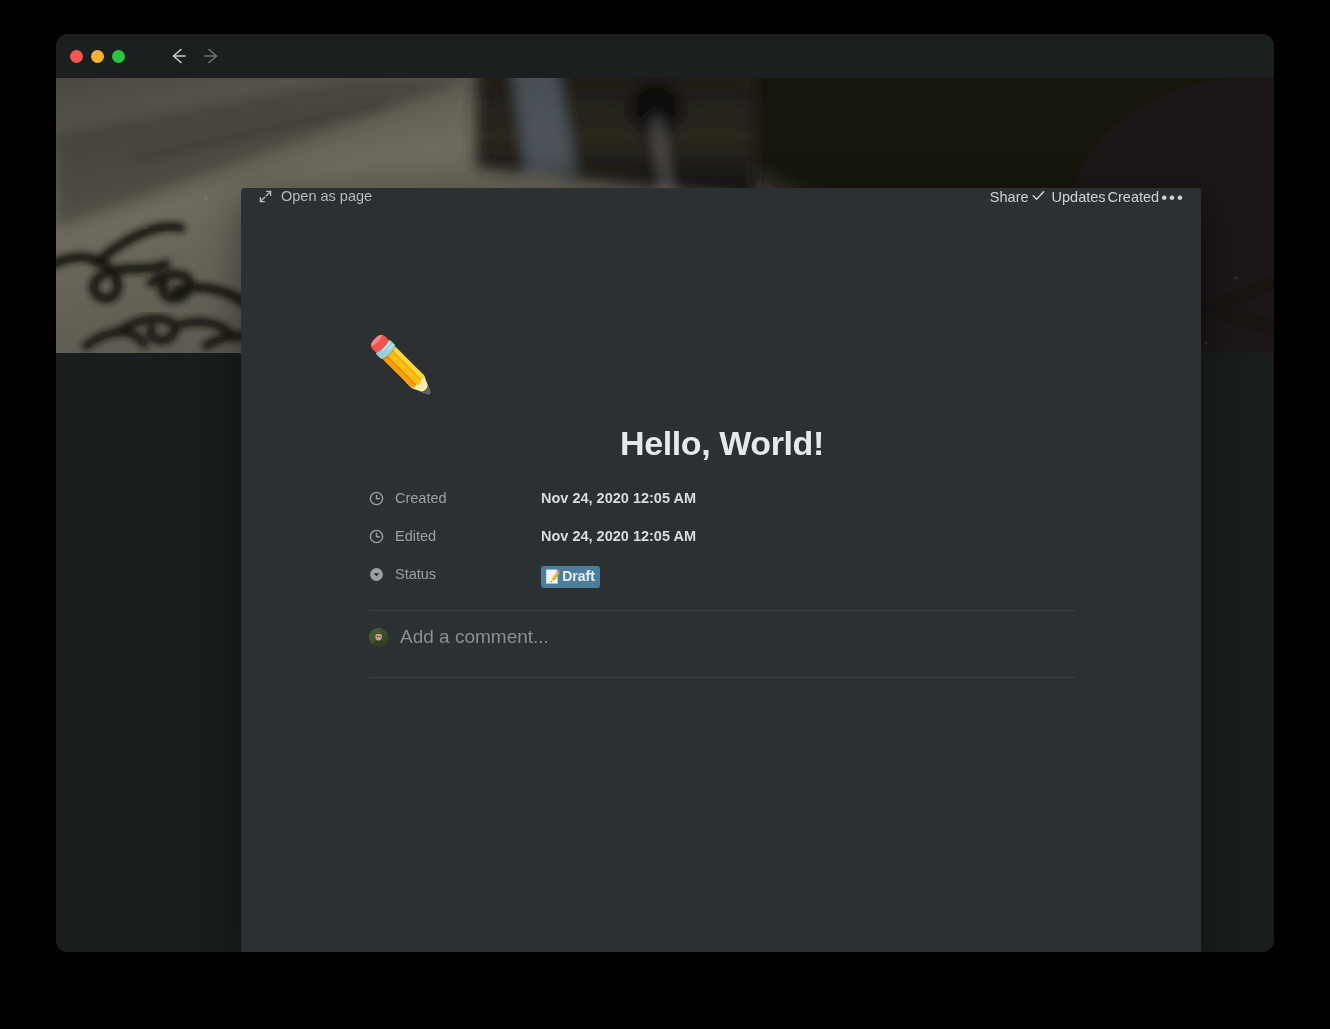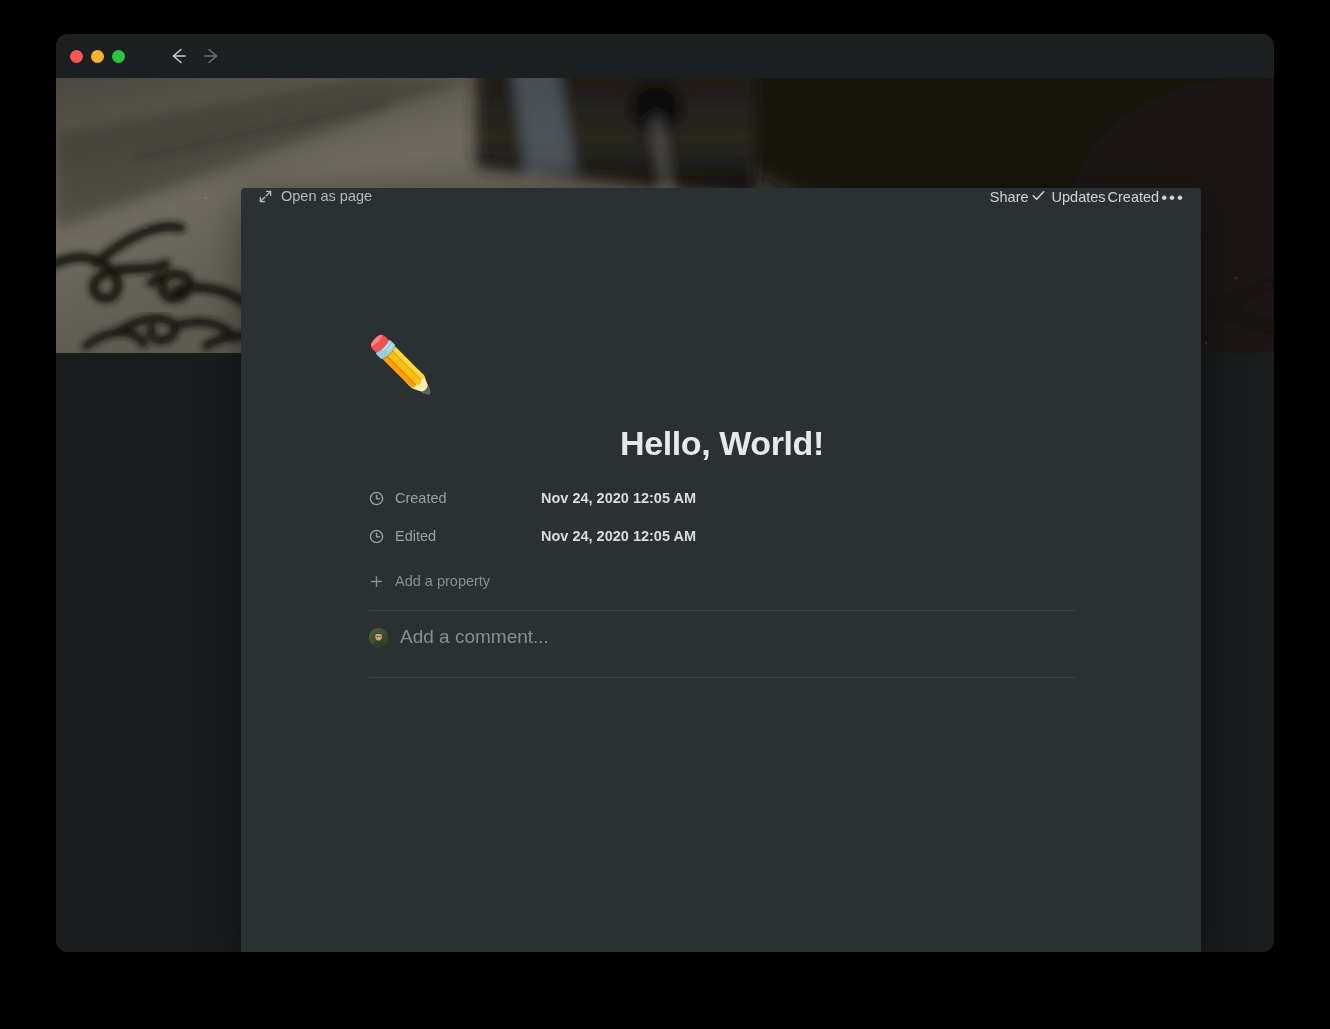--- a/index.html
+++ b/index.html
@@ -407,30 +407,38 @@
                 <svg width="15" height="15" viewBox="0 0 15 15" fill="none">
                   <circle cx="7.5" cy="7.5" r="6.1" stroke="#9aa0a3" stroke-width="1.4"></circle>
                   <path d="M7.5 4.1 V7.8 H10.4" stroke="#9aa0a3" stroke-width="1.4" stroke-linecap="round" stroke-linejoin="round"></path>
                 </svg>
               </span>
               <span>Edited</span>
             </div>
             <div class="prop-value">Nov 24, 2020 12:05 AM</div>
           </div>
 
-
-          <div class="add-prop">
-            <span>
-              <svg width="15" height="15" viewBox="0 0 15 15" fill="none" stroke="#888e91" stroke-width="1.4" stroke-linecap="round">
-                <path d="M7.5 2.6 V12.4"></path>
-                <path d="M2.6 7.5 H12.4"></path>
-              </svg>
-            </span>
-            <span>Add a property</span>
+          <div class="prop-row">
+            <div class="prop-label">
+              <span>
+                <svg width="15" height="15" viewBox="0 0 15 15">
+                  <circle cx="7.5" cy="7.5" r="6.4" fill="#9aa0a3"></circle>
+                  <path d="M4.7 6.2 L7.5 9.4 L10.3 6.2 Z" fill="#2b3033"></path>
+                </svg>
+              </span>
+              <span>Status</span>
+            </div>
+            <div class="prop-value">
+              <span class="status-chip">
+                <span class="chip-emoji">📝</span>
+                <span>Draft</span>
+              </span>
+            </div>
           </div>
+
 
           <div class="divider"></div>
         </div>
 
         <div class="comment-row">
           <span class="avatar">
             <svg viewBox="0 0 19 19" width="19" height="19">
               <defs>
                 <clipPath id="avClip">
                     <circle cx="9.5" cy="9.5" r="9.5"></circle>

